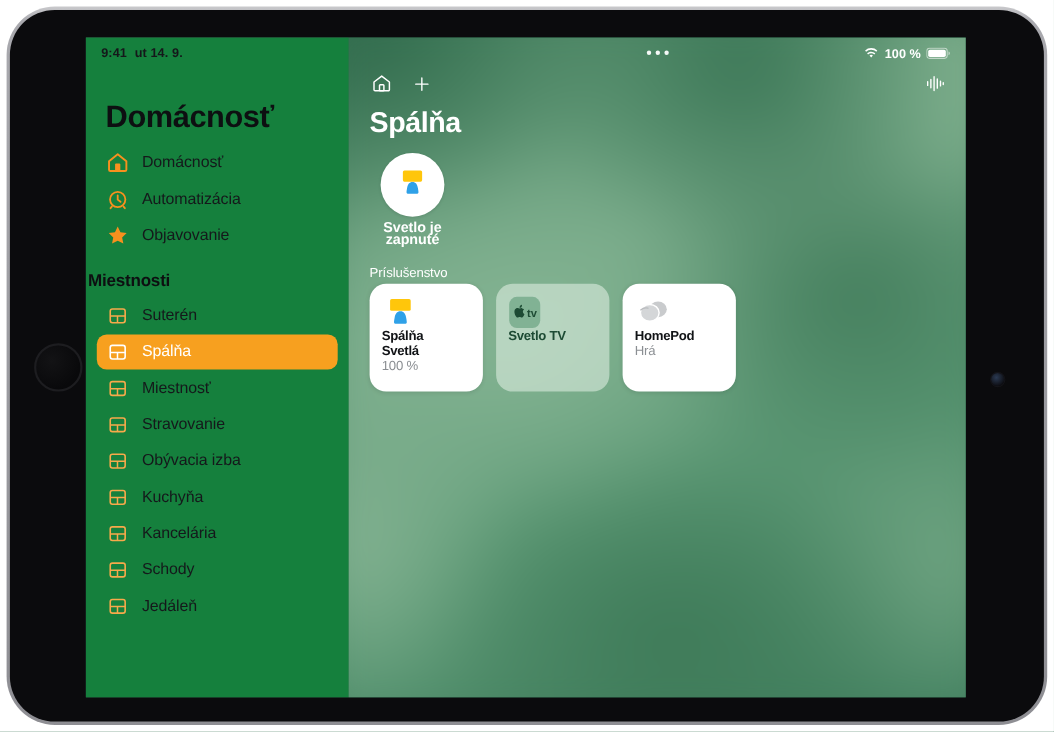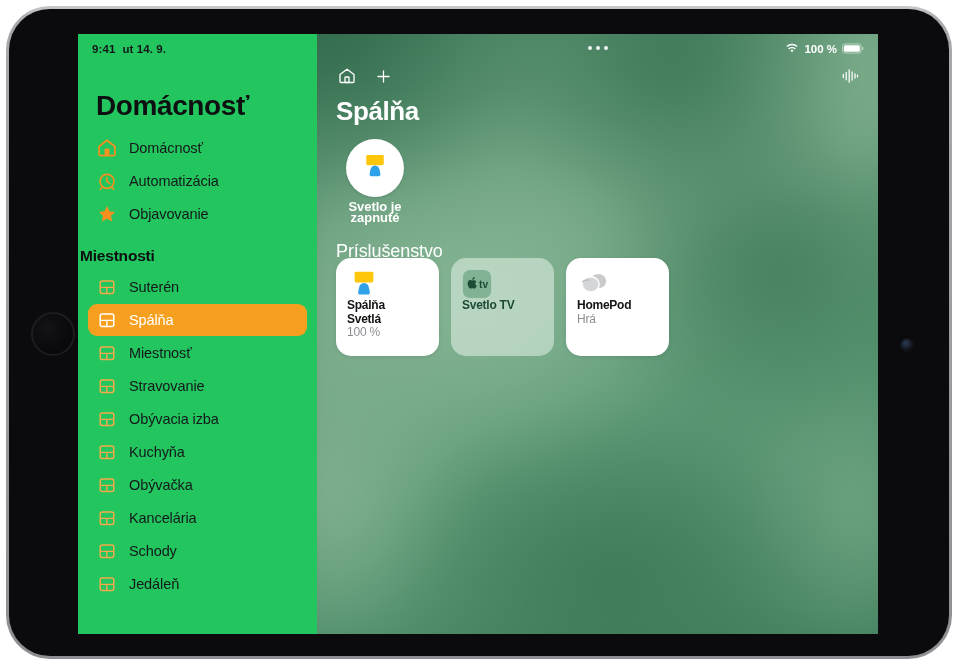--- a/index.html
+++ b/index.html
@@ -50,21 +50,21 @@
     overflow: hidden;
     display: flex;
     background: #2f6a4b;
   }
 
   
   #sidebar {
     width: 239px;
     flex: 0 0 239px;
     height: 100%;
-    background: #22c55e;
+    background: #15803d;
     padding: 12px 0 0 0;
     position: relative;
     overflow: hidden;
   }
   #status-left {
     position: absolute;
     left: 14px; top: 9px;
     font-size: 11.5px;
     font-weight: bold;
     color: #15171a;
@@ -192,21 +192,21 @@
     line-height: 10.5px;
     color: #ffffff;
     font-weight: bold;
     letter-spacing: -.05px;
   }
 
   
   #accessories-label {
     position: absolute;
     left: 19px; top: 207px;
-    font-size: 18px;
+    font-size: 12px;
     color: #ffffff;
     letter-spacing: -.1px;
   }
   #accessory-grid {
     position: absolute;
     left: 19px; top: 224px;
     display: flex;
     gap: 12px;
   }
   .tile {
@@ -332,29 +332,20 @@
             <span class="label">Obývacia izba</span>
           </li>
           <li class="nav-item">
             <span class="nav-icon">
               <svg viewBox="0 0 24 24" width="22" height="22" fill="none" stroke="#F7A94B" stroke-width="1.6">
                 <rect x="4.6" y="5.4" width="14.8" height="13.6" rx="2.2"></rect>
                 <path d="M4.6 12.4h7.2v6.6M11.8 12.4h7.6" stroke-width="1.5"></path>
               </svg>
             </span>
             <span class="label">Kuchyňa</span>
-          </li>
-          <li class="nav-item">
-            <span class="nav-icon">
-              <svg viewBox="0 0 24 24" width="22" height="22" fill="none" stroke="#F7A94B" stroke-width="1.6">
-                <rect x="4.6" y="5.4" width="14.8" height="13.6" rx="2.2"></rect>
-                <path d="M4.6 12.4h7.2v6.6M11.8 12.4h7.6" stroke-width="1.5"></path>
-              </svg>
-            </span>
-            <span class="label">Obývačka</span>
           </li>
           <li class="nav-item">
             <span class="nav-icon">
               <svg viewBox="0 0 24 24" width="22" height="22" fill="none" stroke="#F7A94B" stroke-width="1.6">
                 <rect x="4.6" y="5.4" width="14.8" height="13.6" rx="2.2"></rect>
                 <path d="M4.6 12.4h7.2v6.6M11.8 12.4h7.6" stroke-width="1.5"></path>
               </svg>
             </span>
             <span class="label">Kancelária</span>
           </li>

